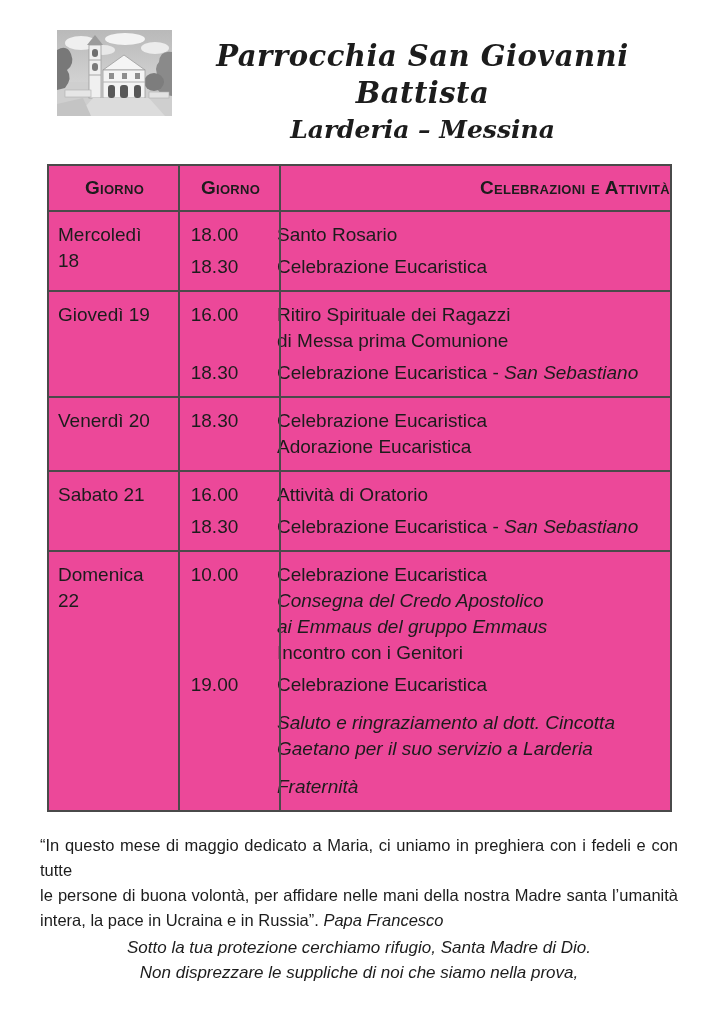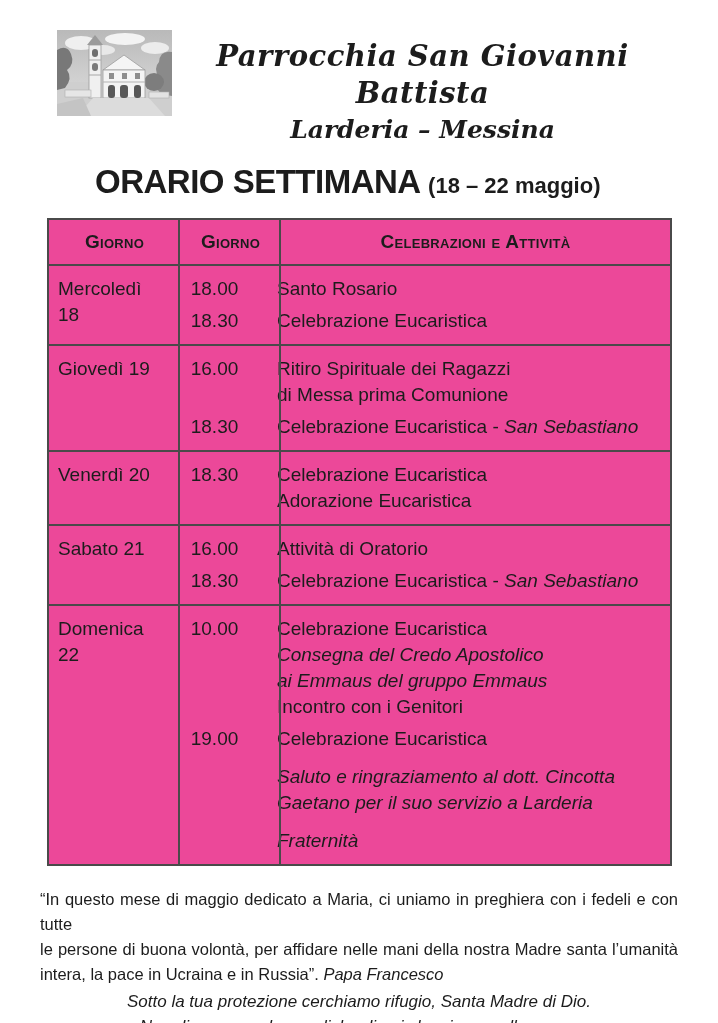--- a/index.html
+++ b/index.html
@@ -41,21 +41,21 @@
   .vline.v2 { left:230px; }
 
   .thead {
     display:flex; align-items:center; height:46px;
     border-bottom:2px solid #4a4a4a;
     font-weight:bold; font-size:19px; font-variant:small-caps;
     letter-spacing:0.3px;
   }
   .th-day  { width:131px; text-align:center; }
   .th-time { width:101px; text-align:center; }
-  .th-act  { flex:1; text-align:center; }
+  .th-act  { flex:1; text-align:right; }
 
   .row { display:flex; padding:10px 0 10px; }
   .row + .row { border-top:2px solid #4a4a4a; }
   .day {
     width:115px; padding:0 4px 0 9px;
     font-size:19px; line-height:26px; flex-shrink:0;
   }
   .entries { flex:1; display:flex; flex-direction:column; gap:6px; }
   .entry { display:flex; align-items:flex-start; }
   .time {
@@ -117,24 +117,20 @@
       <rect x="8" y="60" width="26" height="7" fill="#e6e6e6" stroke="#b0b0b0" stroke-width="0.6"></rect>
       <rect x="92" y="62" width="20" height="6" fill="#e3e3e3" stroke="#b0b0b0" stroke-width="0.6"></rect>
       <polygon points="0,74 26,68 34,86 0,86" fill="#c4c4c4"></polygon>
     </svg>
     <div class="header-titles">
       <div class="parish">Parrocchia San Giovanni Battista</div>
       <div class="location">Larderia – Messina</div>
     </div>
   </div>
 
-  <div class="main-title">
-    <span>ORARIO SETTIMANA</span>
-    <span class="range"> <span>(18 – 22 maggio)</span></span>
-  </div>
 
   <div class="table">
     <div class="vline v1"></div>
     <div class="vline v2"></div>
     <div class="thead">
       <div class="th-day">Giorno</div>
       <div class="th-time">Giorno</div>
       <div class="th-act">Celebrazioni e Attività</div>
     </div>
     <div id="rows">

